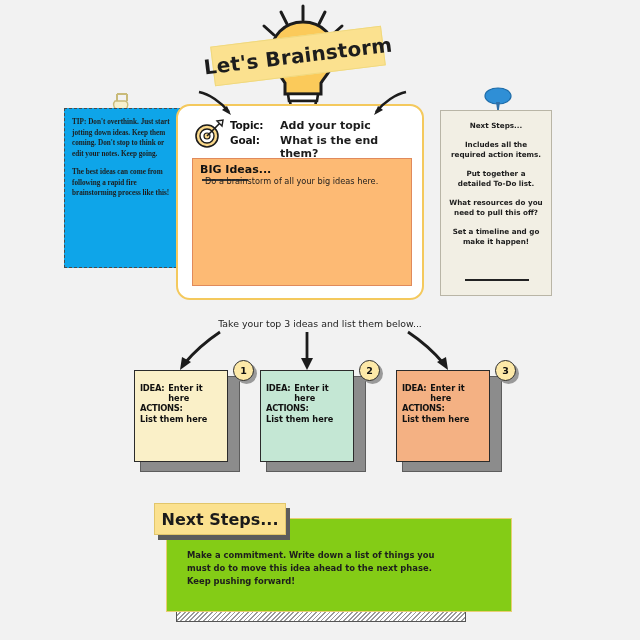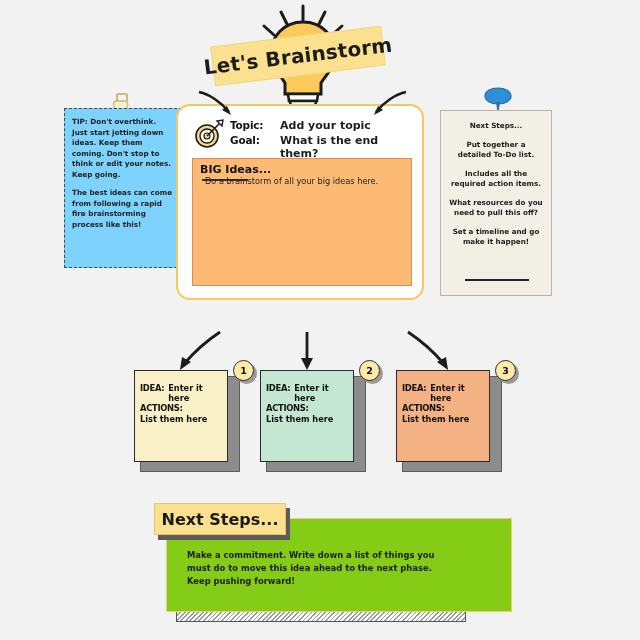--- a/index.html
+++ b/index.html
@@ -29,23 +29,24 @@
   #title-banner .t {
     font-family: "DejaVu Sans", sans-serif;
     font-weight: 700; font-size: 20px; color: #1d1d1d;
     letter-spacing: .2px; white-space: nowrap;
   }
 
   
   #tip-box {
     position: absolute; left: 64px; top: 108px;
     width: 118px; height: 160px;
-    background: #7dd3fc;
+    background: #0ea5e9;
     border: 1.6px dashed #4a4a4a;
     padding: 8px 7px 6px 7px;
+    font-family: Liberation Serif, serif;
   }
   #tip-box p {
     margin: 0 0 8px 0;
     font-size: 7.2px; line-height: 10.5px;
     color: #1d1d1d; font-weight: 600;
   }
   #tip-box p:last-child { margin-bottom: 0; }
   #hand-icon { position: absolute; left: 105px; top: 92px; width: 34px; height: 24px; }
 
   
@@ -248,27 +249,28 @@
   </svg>
 
   <div id="pin-icon">
     <svg viewBox="0 0 40 34" width="40" height="34">
       <ellipse cx="20" cy="12" rx="13" ry="8" fill="#2f8fd6" stroke="#1c6ba8" stroke-width="1.2"></ellipse>
       <path d="M18 18 L22 18 L20 32 Z" fill="#2f6fa8"></path>
     </svg>
   </div>
   <div id="side-note">
     <p>Next Steps...</p>
+    <p>Includes all the required action items.</p>
     <p>Put together a detailed To-Do list.</p>
-    <p>Includes all the required action items.</p>
     <p>What resources do you need to pull this off?</p>
     <p>Set a timeline and go make it happen!</p>
     <div id="side-note-rule"></div>
   </div>
 
+  <div id="mid-instruction">Take your top 3 ideas and list them below...</div>
 
   <svg style="position:absolute;left:168px;top:330px;" width="60" height="45">
     <path d="M52 2 C40 10 26 22 16 34" stroke="#1c1c1c" stroke-width="2.8" fill="none"></path>
     <path d="M12 40 L14 27 L23 32 Z" fill="#1c1c1c"></path>
   </svg>
   <svg style="position:absolute;left:292px;top:330px;" width="30" height="45">
     <path d="M15 2 L15 32" stroke="#1c1c1c" stroke-width="2.8" fill="none"></path>
     <path d="M15 40 L9 28 L21 28 Z" fill="#1c1c1c"></path>
   </svg>
   <svg style="position:absolute;left:400px;top:330px;" width="60" height="45">

